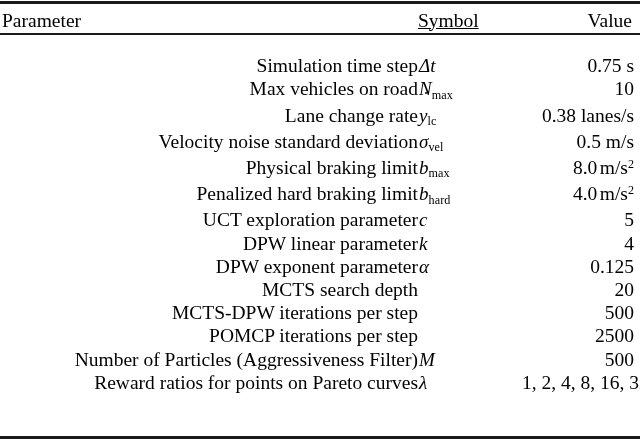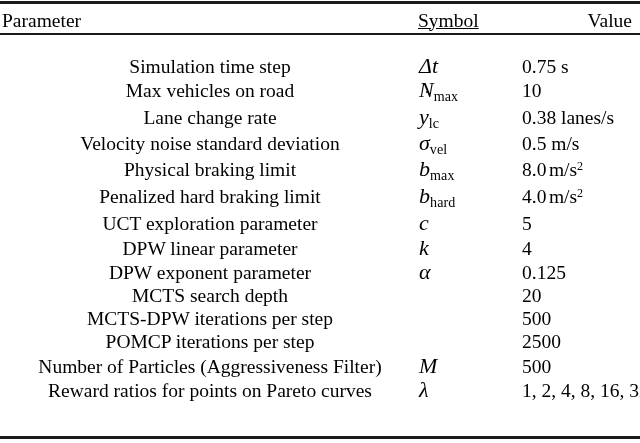--- a/index.html
+++ b/index.html
@@ -69,28 +69,28 @@
   }
 
   tbody tr { height: 23.2px; }
   tbody td {
     padding: 0;
     line-height: 23.2px;
     height: 23.2px;
     vertical-align: baseline;
     white-space: nowrap;
   }
-  td.cell-param  { text-align: center;  padding-left: 2px; }
+  td.cell-param  { text-align: right;  padding-left: 2px; }
   td.cell-symbol { text-align: left;  padding-left: 1px; }
-  td.cell-value  { padding-right: 6px; }
+  td.cell-value  { text-align: right; padding-right: 6px; }
 
   
   .sym {
     font-style: italic;
-    font-size: 22px;
+    font-size: 19px;
   }
   .sym sub {
     font-style: normal;
     font-size: 0.64em;
     vertical-align: baseline;
     position: relative;
     top: 0.28em;
     letter-spacing: 0.1px;
   }
   .sym .updot {

